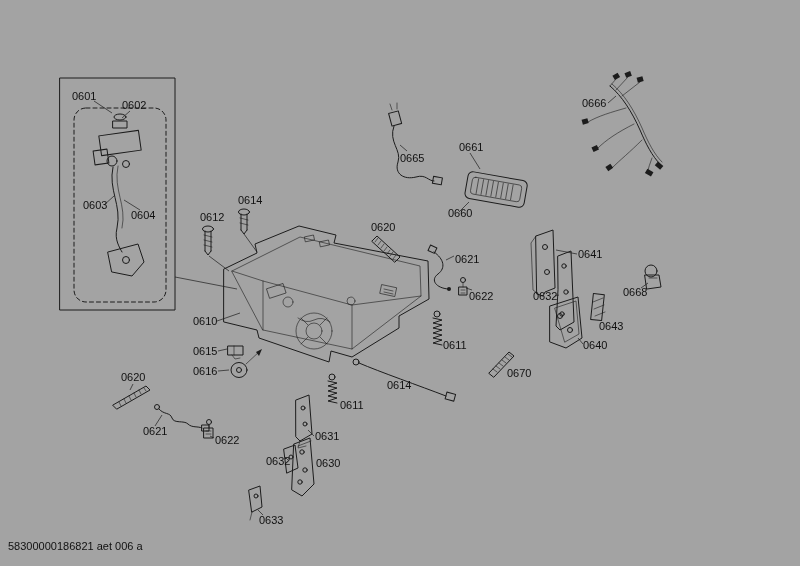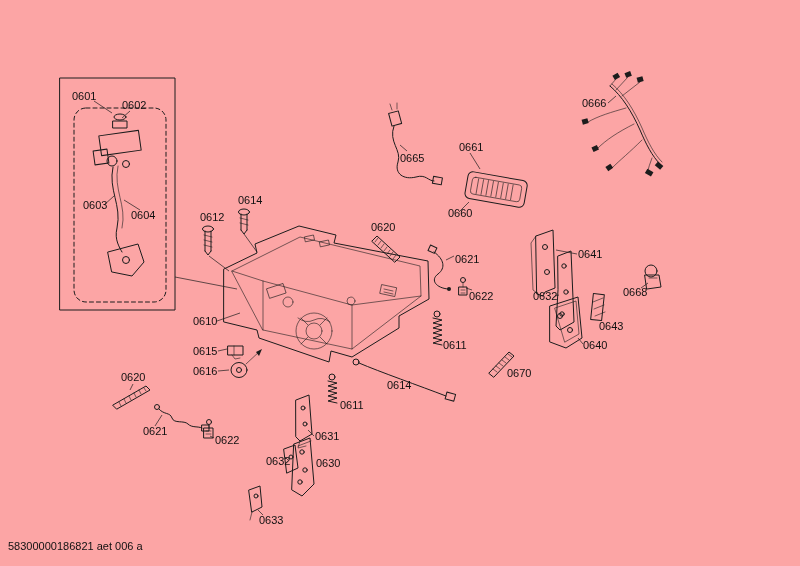--- a/index.html
+++ b/index.html
@@ -1,16 +1,16 @@
 <!DOCTYPE html>
 <html><head>
 <meta charset="utf-8">
 <style>
   html,body{margin:0;padding:0;background:#ffffff;}
-  .stage{position:relative;width:800px;height:566px;background:#fca5a5;overflow:hidden;
+  .stage{position:relative;width:800px;height:566px;background:#a3a3a3;overflow:hidden;
          font-family:"Liberation Sans",sans-serif;}
   svg{display:block;}
   svg text{font-family:"Liberation Sans",sans-serif;font-size:11px;fill:#111111;}
   .ln{fill:none;stroke:#1c1c1c;stroke-width:1;stroke-linejoin:round;stroke-linecap:round;}
   .thin{fill:none;stroke:#1c1c1c;stroke-width:.6;stroke-linejoin:round;stroke-linecap:round;}
   .leader{fill:none;stroke:#1c1c1c;stroke-width:.7;}
   .dash{stroke-dasharray:4 3;}
   .fillc{fill:#1c1c1c;stroke:none;}
   .footer-text{font-size:11px;fill:#111111;}
 </style>

